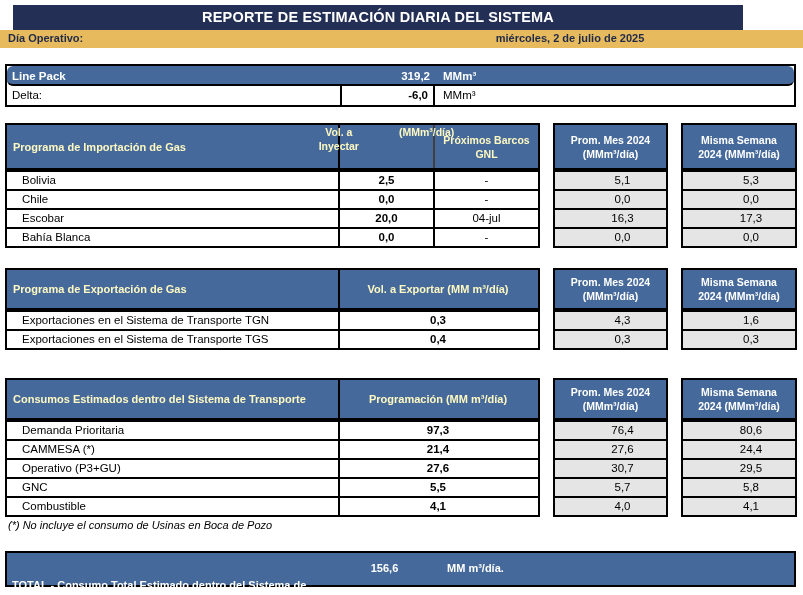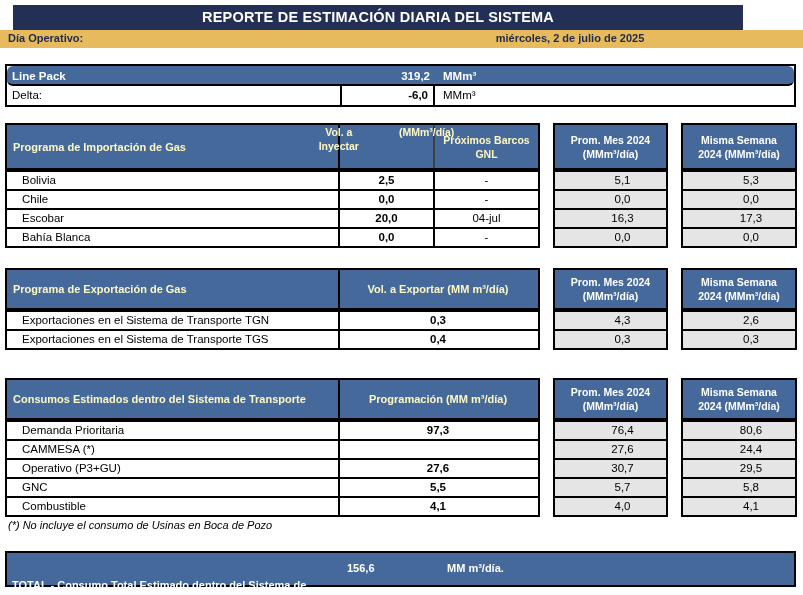--- a/index.html
+++ b/index.html
@@ -56,21 +56,21 @@
   .srow { height:19px; line-height:17px; text-align:center; font-size:11.5px; border-top:2px solid #000;padding-left:24px; }
   .srow:first-of-type { border-top:0; }
 
   
   .footnote { position:absolute; left:8px; top:519px; font-size:11px; font-style:italic; }
 
   
   .total-bar { position:absolute; left:5px; top:551px; width:791px; height:36px;
     background:#45699A; border:2px solid #000; color:#fff; font-weight:bold; font-size:11px; }
   .total-label { position:absolute; left:5px; top:2px; width:350px; line-height:14px;margin-top:23px; }
-  .total-value { position:absolute; left:340px; top:9px; width:75px; text-align:left; }
+  .total-value { position:absolute; left:340px; top:9px; width:75px; text-align:center; }
   .total-unit  { position:absolute; left:440px; top:9px; }
 </style>
 </head>
 <body>
 
 <div class="title-bar">REPORTE DE ESTIMACIÓN DIARIA DEL SISTEMA</div>
 
 <div class="gold-bar">
   <span class="gold-label">Día Operativo:</span>
   <span class="gold-value">miércoles, 2 de julio de 2025</span>
@@ -166,37 +166,38 @@
       <span>(MMm³/día)</span>
     </div>
     <div class="srow">4,3</div>
     <div class="srow">0,3</div>
   </div>
   <div class="side side-sem">
     <div class="shdr shdr-mid">
       <span>Misma Semana</span>
       <span>2024 (MMm³/día)</span>
     </div>
-    <div class="srow">2,6</div>
+    <div class="srow">1,6</div>
     <div class="srow">0,3</div>
   </div>
 </div>
 
 <div class="section" style="top:378px;">
   <div class="main-table">
     <div class="hdr hdr-mid">
       <div class="c-label">Consumos Estimados dentro del Sistema de Transporte</div>
       <div class="c2-wide">Programación (MM m³/día)</div>
     </div>
     <div class="row">
       <span class="r-label">Demanda Prioritaria</span>
       <span class="r-val-wide">97,3</span>
     </div>
     <div class="row">
       <span class="r-label">CAMMESA (*)</span>
+      <span class="r-val-wide">21,4</span>
     </div>
     <div class="row">
       <span class="r-label">Operativo (P3+GU)</span>
       <span class="r-val-wide">27,6</span>
     </div>
     <div class="row">
       <span class="r-label">GNC</span>
       <span class="r-val-wide">5,5</span>
     </div>
     <div class="row">

